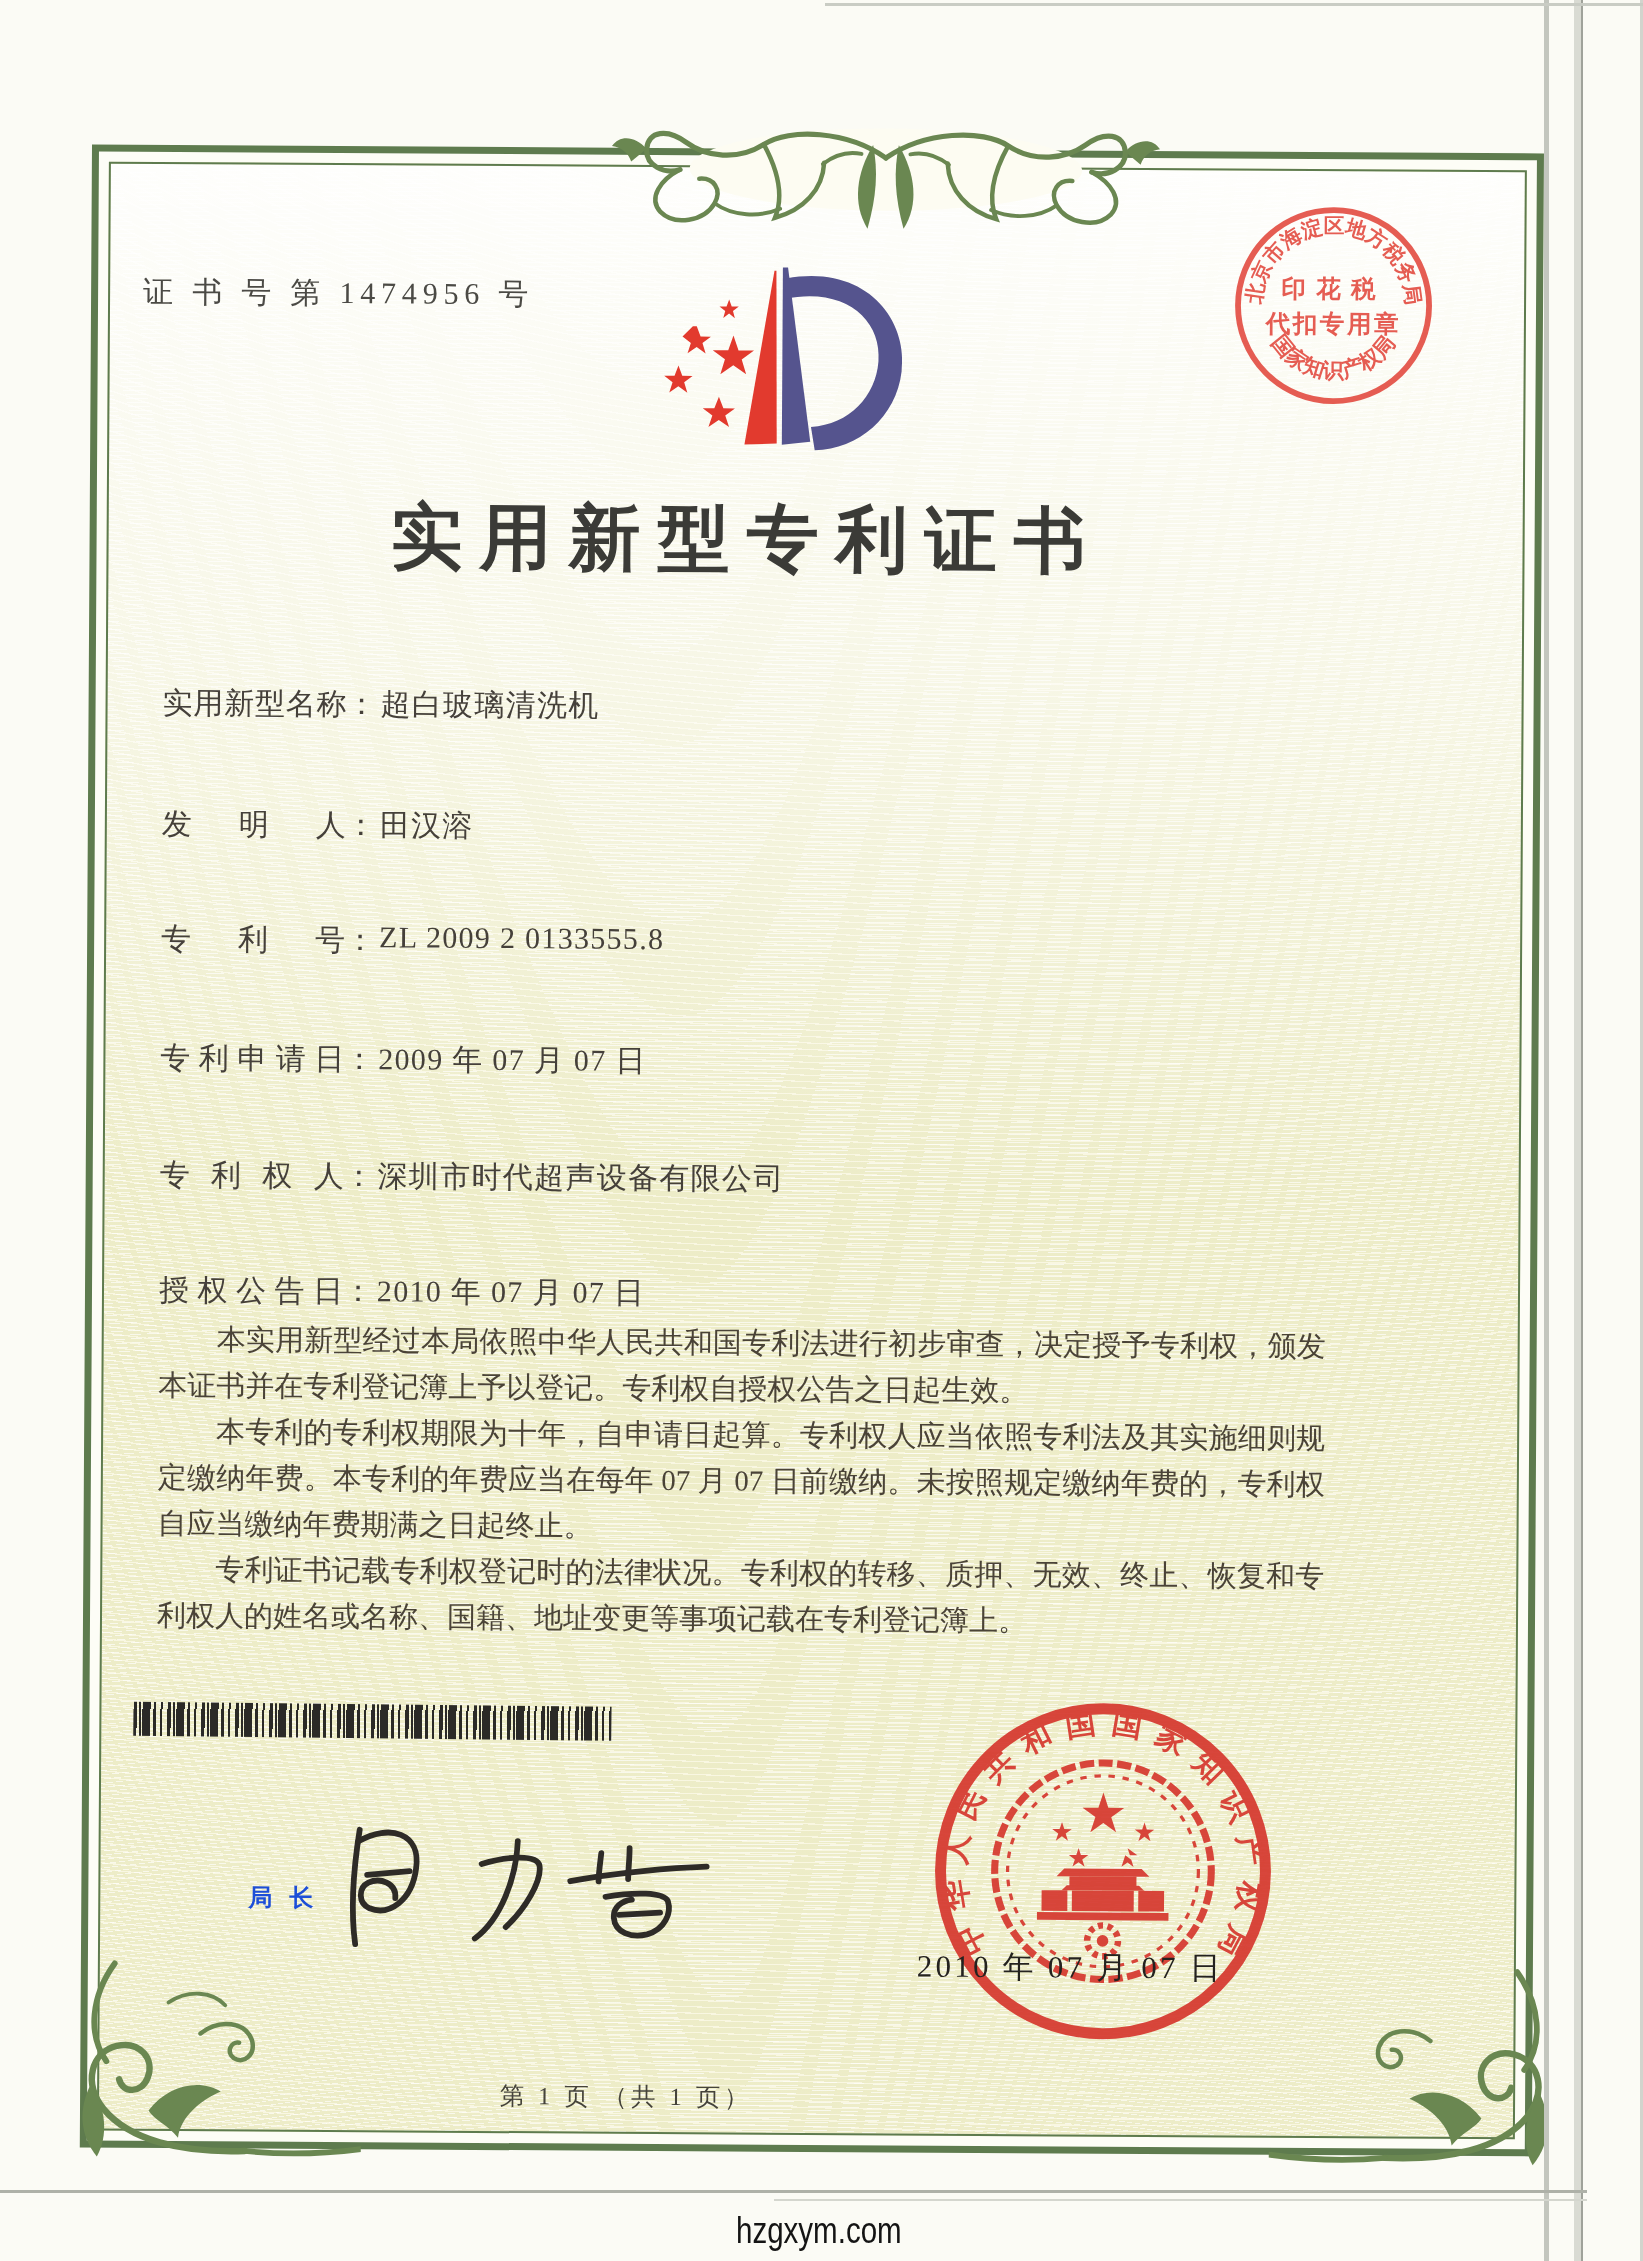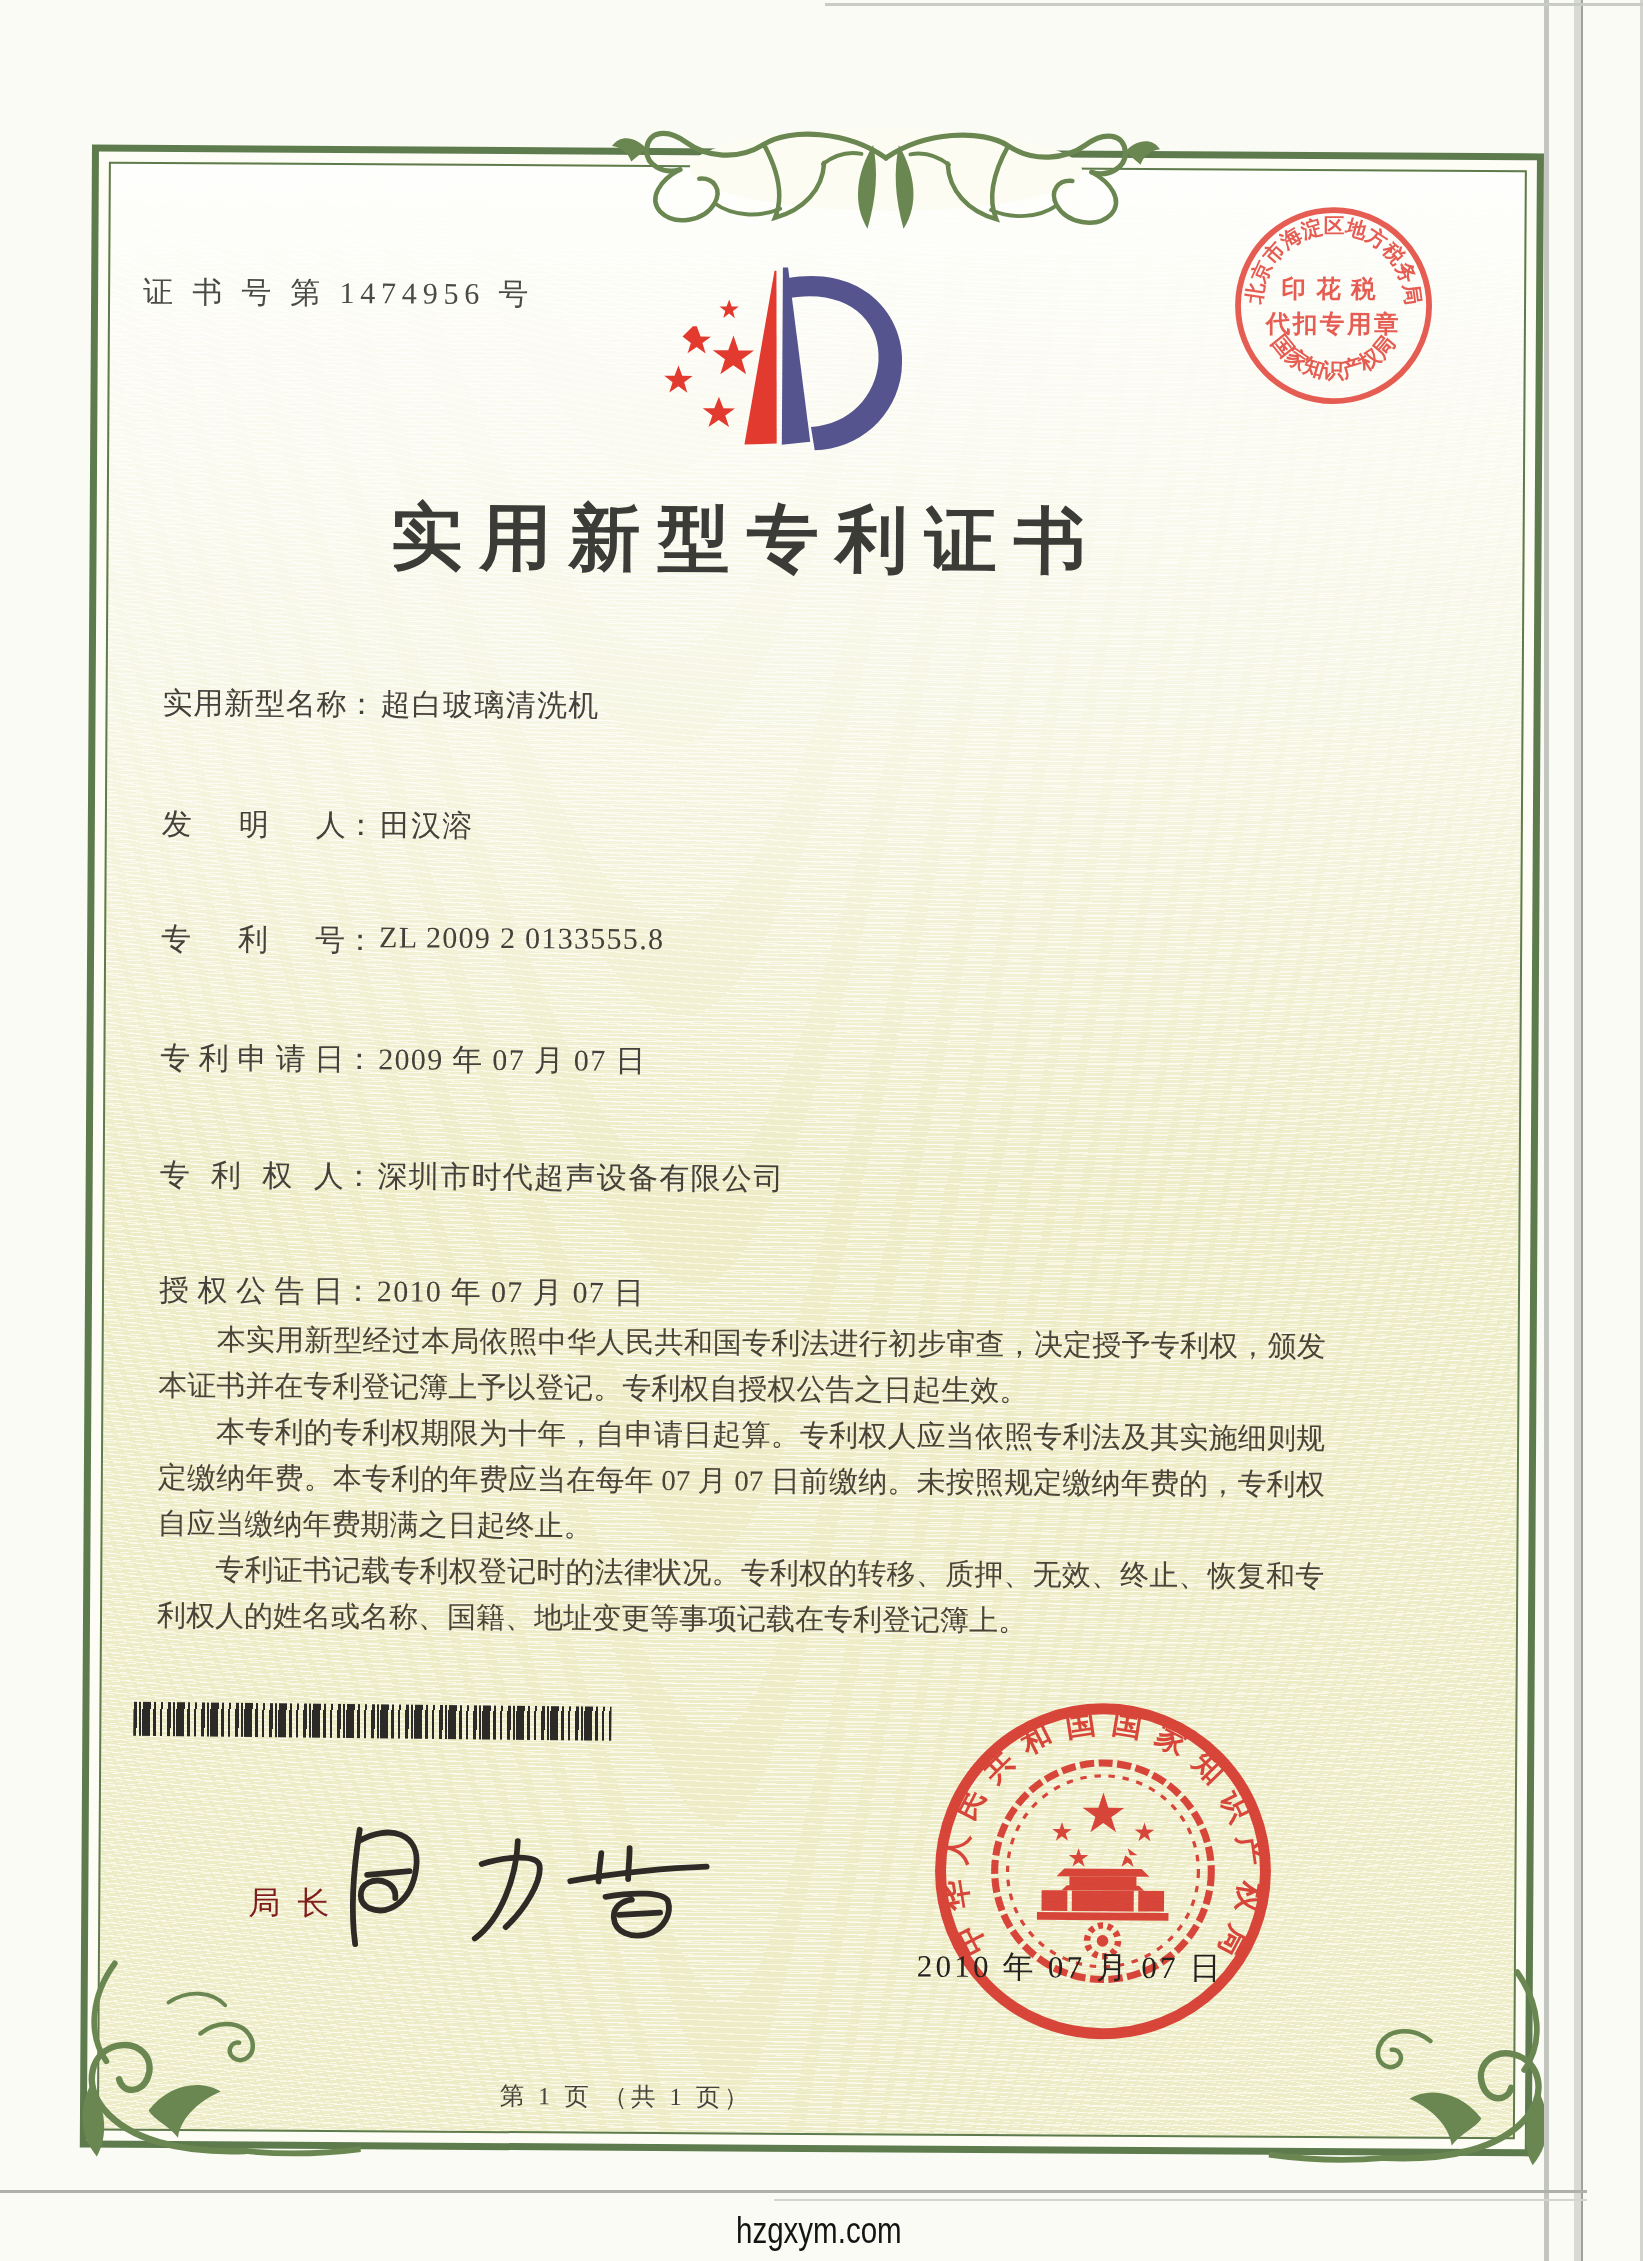--- a/index.html
+++ b/index.html
@@ -56,21 +56,21 @@
     transform:rotate(.25deg);
     background-image:repeating-linear-gradient(90deg,
       #2b2a27 0 3.2px, transparent 3.2px 5.8px,
       #2b2a27 5.8px 7.7px, transparent 7.7px 9px,
       #2b2a27 9px 17px, transparent 17px 20px,
       #2b2a27 20px 22.6px, transparent 22.6px 27px,
       #2b2a27 27px 29px, transparent 29px 34px);
   }
   
   .chief-label{
-    position:absolute;left:253px;top:1880px;font-size:32px;letter-spacing:17px;color:#7f1d1d;
+    position:absolute;left:253px;top:1880px;font-size:24px;letter-spacing:17px;color:#1d4ed8;font-weight:bold;
   }
   .sig-svg{position:absolute;left:317px;top:1816px;}
   
   .tax-stamp{position:absolute;left:1222px;top:191px;opacity:.88;}
   .big-seal{position:absolute;left:927px;top:1684px;opacity:.93;}
   .seal-date{
     position:absolute;left:922px;top:1940px;font-size:31px;letter-spacing:3.2px;
     color:#24221f;white-space:nowrap;z-index:6;
   }
   

